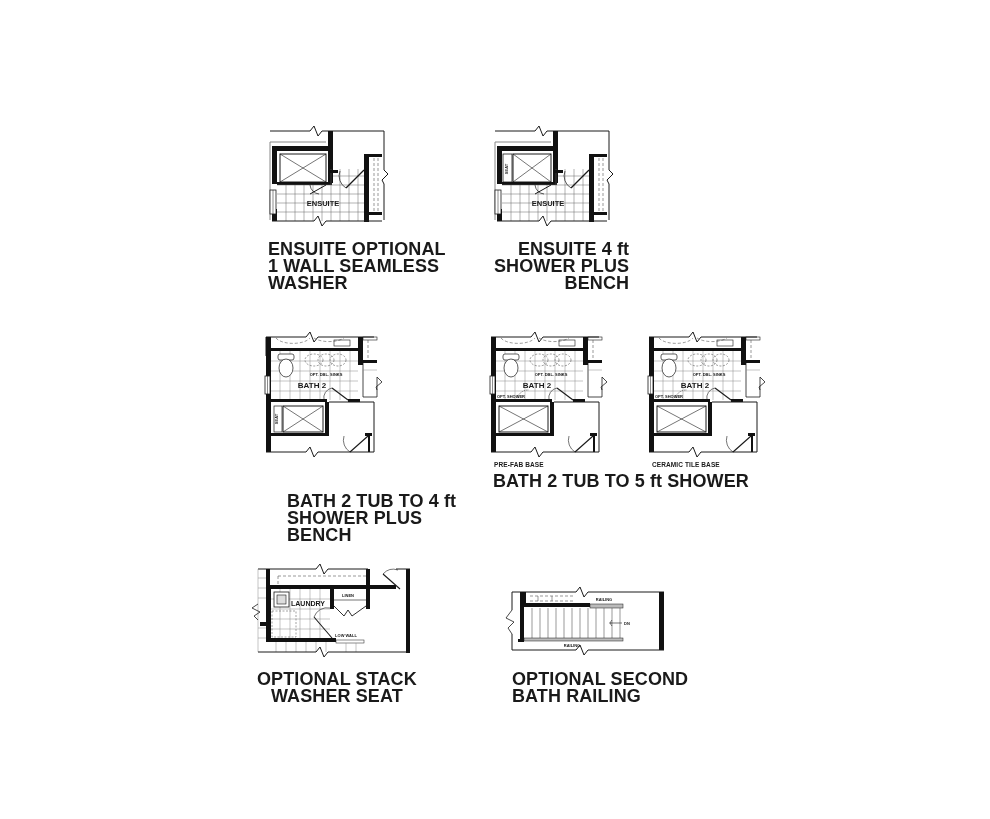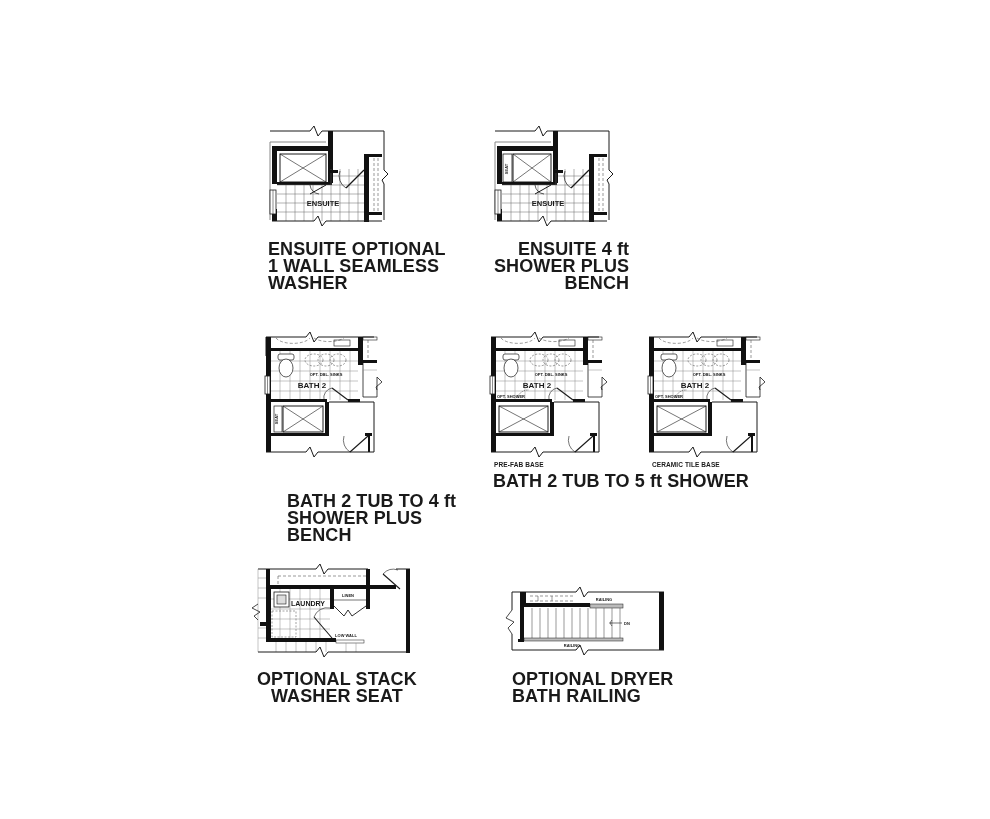--- a/index.html
+++ b/index.html
@@ -448,15 +448,15 @@
     <text class="tiny" x="123" y="40.5" text-anchor="middle">DN</text>
 
     <rect x="20" y="54" width="99" height="3" fill="#bbb" stroke="#1a1a1a" stroke-width="0.5"></rect>
     <rect x="14" y="55" width="6" height="3" fill="#111"></rect>
     <text class="tiny" x="68" y="63" text-anchor="middle">RAILING</text>
 
     <polyline points="8,66 72,66 76,61 80,71 84,66 160,66" fill="none" stroke="#1a1a1a" stroke-width="1"></polyline>
   </svg>
 </div>
 <div class="caption" style="left:512px;top:671px;">
-  <div>OPTIONAL DRYER</div>
+  <div>OPTIONAL SECOND</div>
   <div>BATH RAILING</div>
 </div>
 
 </body></html>

